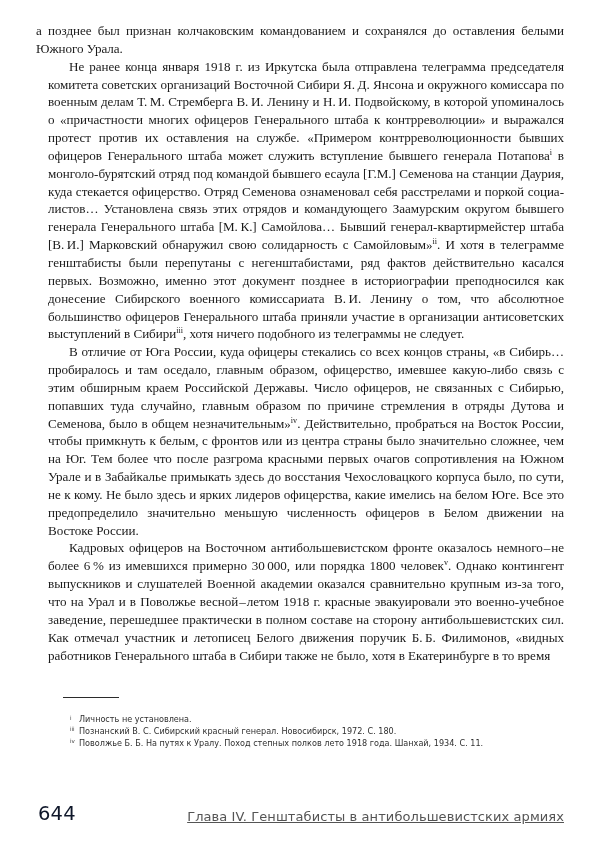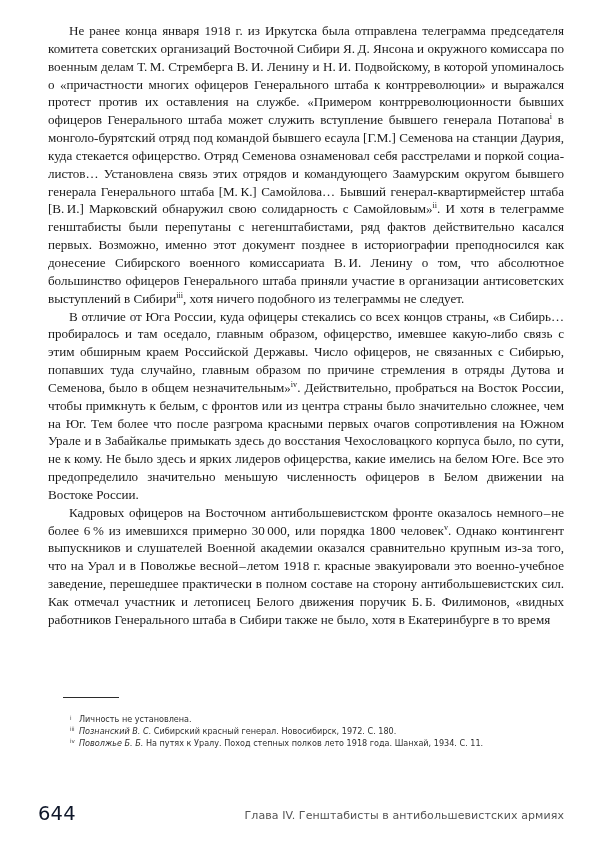--- a/index.html
+++ b/index.html
@@ -79,21 +79,20 @@
   }
   .fn-marker {
     position: absolute;
     left: 18px;
     top: -1.5px;
     font-size: 5.6px;
     color: #3a3a3a;
     font-style: normal;
   }
   .fn-author {
-    font-style: italic;
   }
   
   .footer {
     position: absolute;
     left: 0;
     top: 800px;
     width: 600px;
     height: 40px;
   }
   .folio {
@@ -103,32 +102,34 @@
     font-family: "DejaVu Sans", "Liberation Sans", sans-serif;
     font-size: 19.5px;
     color: #0f172a;
     letter-spacing: 0.2px;
   }
   .running-head {
     position: absolute;
     right: 36px;
     top: 9px;
     font-family: "DejaVu Sans", "Liberation Sans", sans-serif;
-    font-size: 11px;
+    font-size: 13px;
     color: #545454;
     letter-spacing: 0.08px;
     white-space: nowrap;
+    text-decoration: underline;
   }
 </style>
 </head>
 <body>
 
 <div class="page">
 
   <div class="body-block">
+    <p class="para">а позднее был признан колчаковским командованием и сохранялся до оставле­ния белыми Южного Урала.</p>
     <p class="para indent">Не ранее конца января 1918 г. из Иркутска была отправлена телеграмма пред­седателя комитета советских организаций Восточной Сибири Я. Д. Янсона и окруж­ного комиссара по военным делам Т. М. Стремберга В. И. Ленину и Н. И. Подвой­скому, в которой упоминалось о «причастности многих офицеров Генерального штаба к контрреволюции» и выражался протест против их оставления на служ­бе. «Примером контрреволюционности бывших офицеров Генерального штаба мо­жет служить вступление бывшего генерала Потапова<sup class="fn">i</sup> в монголо-бурятский отряд под командой бывшего есаула [Г.М.] Семенова на станции Даурия, куда стекает­ся офицерство. Отряд Семенова ознаменовал себя расстрелами и поркой социа­листов… Установлена связь этих отрядов и командующего Заамурским округом бывшего генерала Генерального штаба [М. К.] Самойлова… Бывший генерал-квар­тирмейстер штаба [В. И.] Марковский обнаружил свою солидарность с Самойло­вым»<sup class="fn">ii</sup>. И хотя в телеграмме генштабисты были перепутаны с негенштабистами, ряд фактов действительно касался первых. Возможно, именно этот документ позд­нее в историографии преподносился как донесение Сибирского военного комис­сариата В. И. Ленину о том, что абсолютное большинство офицеров Генерально­го штаба приняли участие в организации антисоветских выступлений в Сибири<sup class="fn">iii</sup>, хотя ничего подобного из телеграммы не следует.</p>
     <p class="para indent">В отличие от Юга России, куда офицеры стекались со всех концов страны, «в Сибирь… пробиралось и там оседало, главным образом, офицерство, имевшее какую-либо связь с этим обширным краем Российской Державы. Число офице­ров, не связанных с Сибирью, попавших туда случайно, главным образом по при­чине стремления в отряды Дутова и Семенова, было в общем незначительным»<sup class="fn">iv</sup>. Действительно, пробраться на Восток России, чтобы примкнуть к белым, с фрон­тов или из центра страны было значительно сложнее, чем на Юг. Тем более что после разгрома красными первых очагов сопротивления на Южном Урале и в За­байкалье примыкать здесь до восстания Чехословацкого корпуса было, по сути, не к кому. Не было здесь и ярких лидеров офицерства, какие имелись на белом Юге. Все это предопределило значительно меньшую численность офицеров в Бе­лом движении на Востоке России.</p>
     <p class="para indent">Кадровых офицеров на Восточном антибольшевистском фронте оказалось немного – не более 6 % из имевшихся примерно 30 000, или порядка 1800 чело­век<sup class="fn">v</sup>. Однако контингент выпускников и слушателей Военной академии оказал­ся сравнительно крупным из-за того, что на Урал и в Поволжье весной – летом 1918 г. красные эвакуировали это военно-учебное заведение, перешедшее практи­чески в полном составе на сторону антибольшевистских сил. Как отмечал участ­ник и летописец Белого движения поручик Б. Б. Филимонов, «видных работников Генерального штаба в Сибири также не было, хотя в Екатеринбурге в то время</p>
   </div>
 
   <div class="footnotes">
     <div class="fn-rule"></div>
     <ul class="fn-list">
       <li class="fn-item">
         <span class="fn-marker">i</span><span class="fn-author"></span><span class="fn-text">Личность не установлена.</span>

